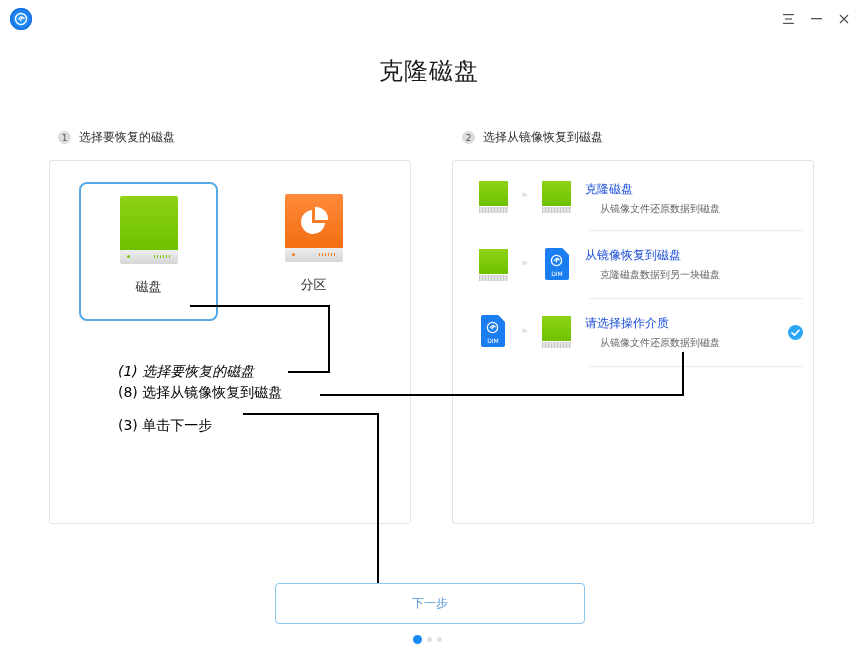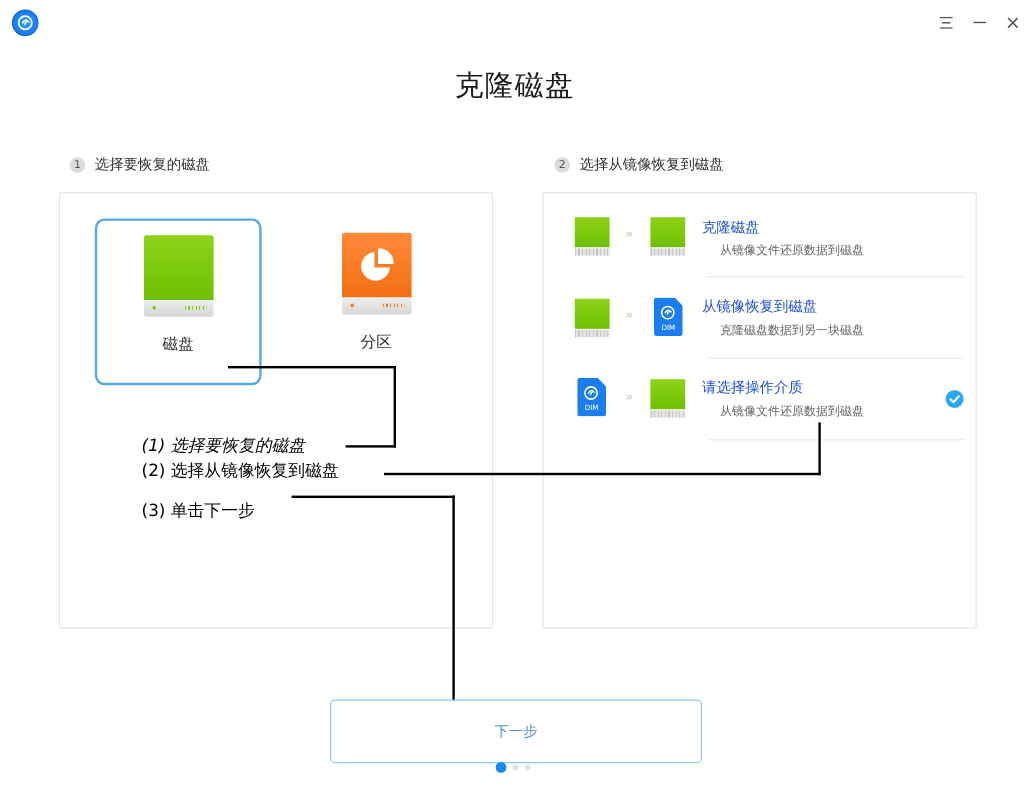--- a/index.html
+++ b/index.html
@@ -50,21 +50,21 @@
     .dim-file .dim-text { position: absolute; bottom: 3px; left: 0; width: 100%; text-align: center; font-size: 6px; color: #fff; }
     .dim-file svg { position: absolute; left: 5px; top: 6px; }
     .arrow-sep { position: absolute; font-size: 11px; color: #c5c5c5; }
     .op-title { position: absolute; left: 132px; font-size: 12px; color: #1d4ed8; }
     .op-desc { position: absolute; left: 147px; font-size: 10px; color: #666; }
     .check-icon { position: absolute; right: 10px; width: 15px; height: 15px; border-radius: 50%; background: #2ca7f8; }
 
     .anno { position: absolute; font-family: "DejaVu Sans", sans-serif; font-size: 14px; color: #000; white-space: nowrap; }
     .line { position: absolute; background: #000; }
 
-    .next-btn { position: absolute; left: 275px; top: 583px; width: 310px; height: 53px; border: 1px solid #8cc7f0;
+    .next-btn { position: absolute; left: 275px; top: 583px; width: 310px; height: 41px; border: 1px solid #8cc7f0;
       border-radius: 4px; background: #fff; color: #4a90d2; font-size: 12px; display: flex; align-items: center; justify-content: center; cursor: pointer; }
 
     .pager { position: absolute; left: 413px; top: 635px; display: flex; align-items: center; gap: 5px; }
     .dot { width: 5px; height: 5px; border-radius: 50%; background: #e2e2e2; }
     .dot.active { width: 9px; height: 9px; background: #1a8af2; }
   </style>
 </head>
 <body>
 
 <div class="app-logo">
@@ -186,21 +186,21 @@
     <div class="check-icon" style="top:26px;">
       <svg width="15" height="15" viewBox="0 0 15 15">
           <path d="M4 7.8 L6.5 10.2 L11 5.3" fill="none" stroke="#fff" stroke-width="1.7" stroke-linecap="round" stroke-linejoin="round"></path>
         </svg>
     </div>
     <div class="divider"></div>
   </div>
 </div>
 
 <div class="anno" style="left:118px; top:363px;font-style:italic;">(1) 选择要恢复的磁盘</div>
-<div class="anno" style="left:118px; top:384px;">(2) 选择从镜像恢复到磁盘</div>
+<div class="anno" style="left:118px; top:384px;">(8) 选择从镜像恢复到磁盘</div>
 <div class="anno" style="left:118px; top:417px;">(3) 单击下一步</div>
 
 <div class="line" style="left:190px; top:305px; width:140px; height:2px;"></div>
 <div class="line" style="left:328px; top:305px; width:2px; height:68px;"></div>
 <div class="line" style="left:288px; top:371px; width:42px; height:2px;"></div>
 
 <div class="line" style="left:320px; top:394px; width:364px; height:2px;"></div>
 <div class="line" style="left:682px; top:352px; width:2px; height:44px;"></div>
 
 <div class="line" style="left:243px; top:413px; width:136px; height:2px;"></div>

